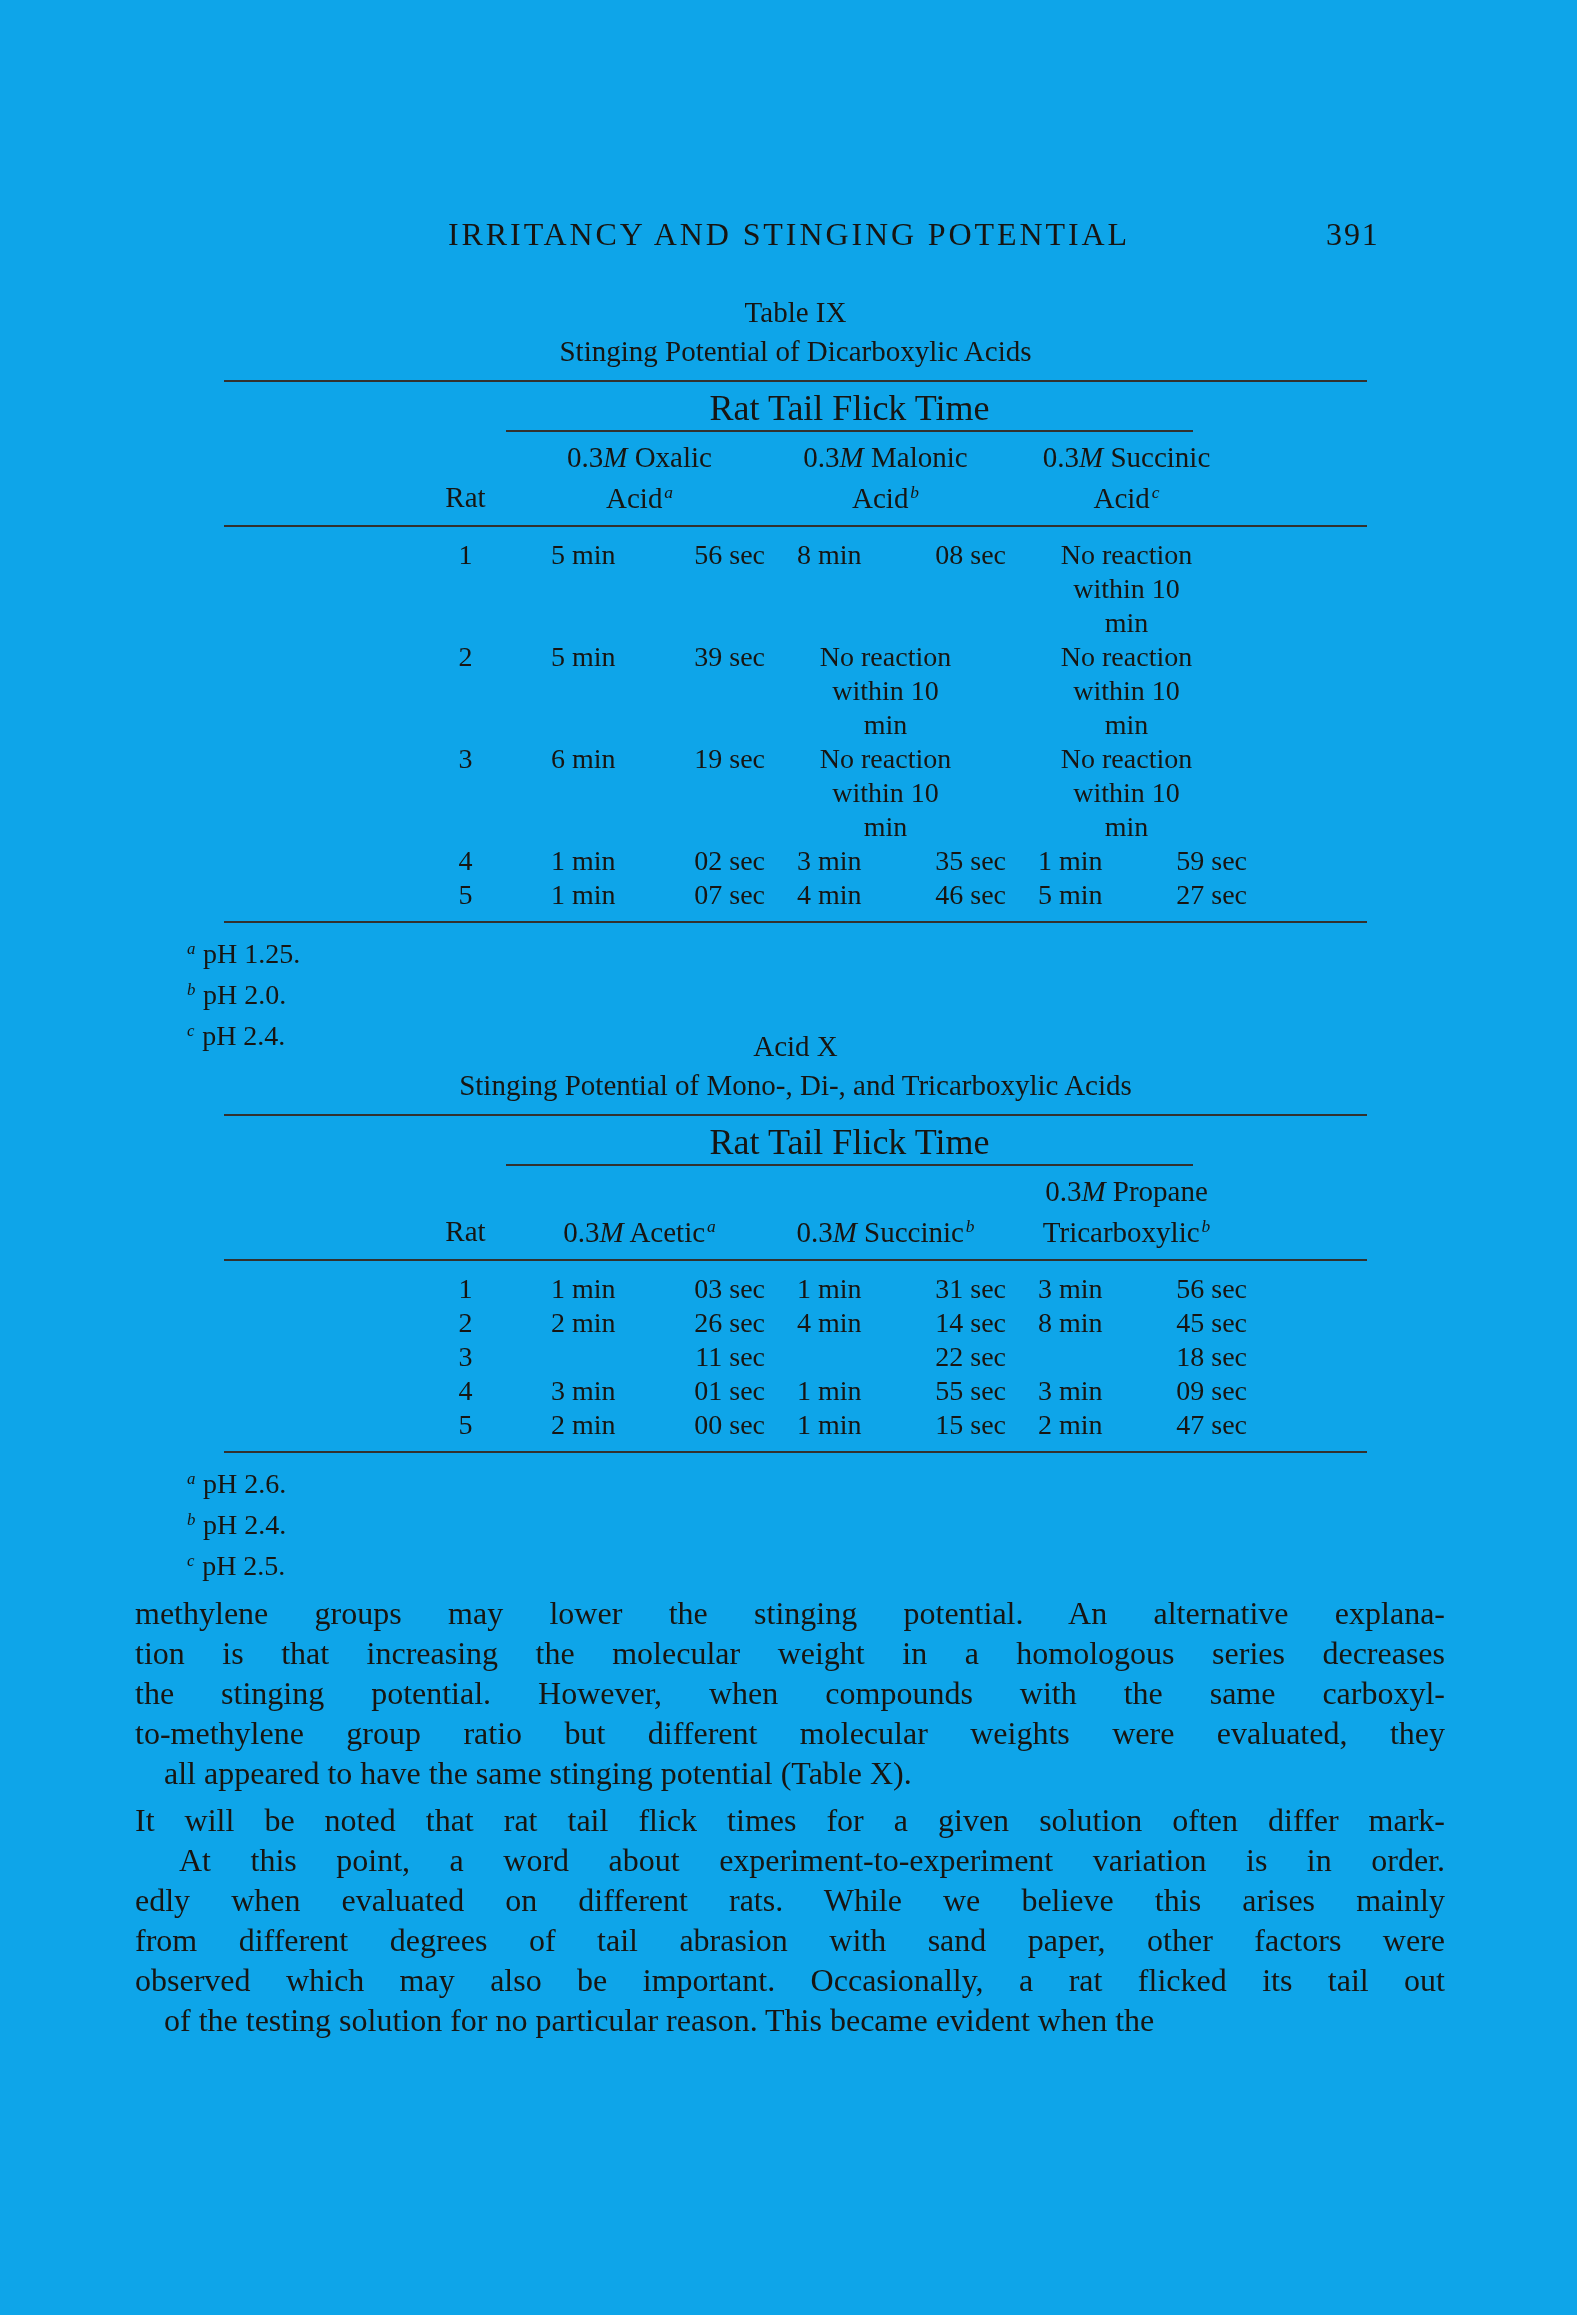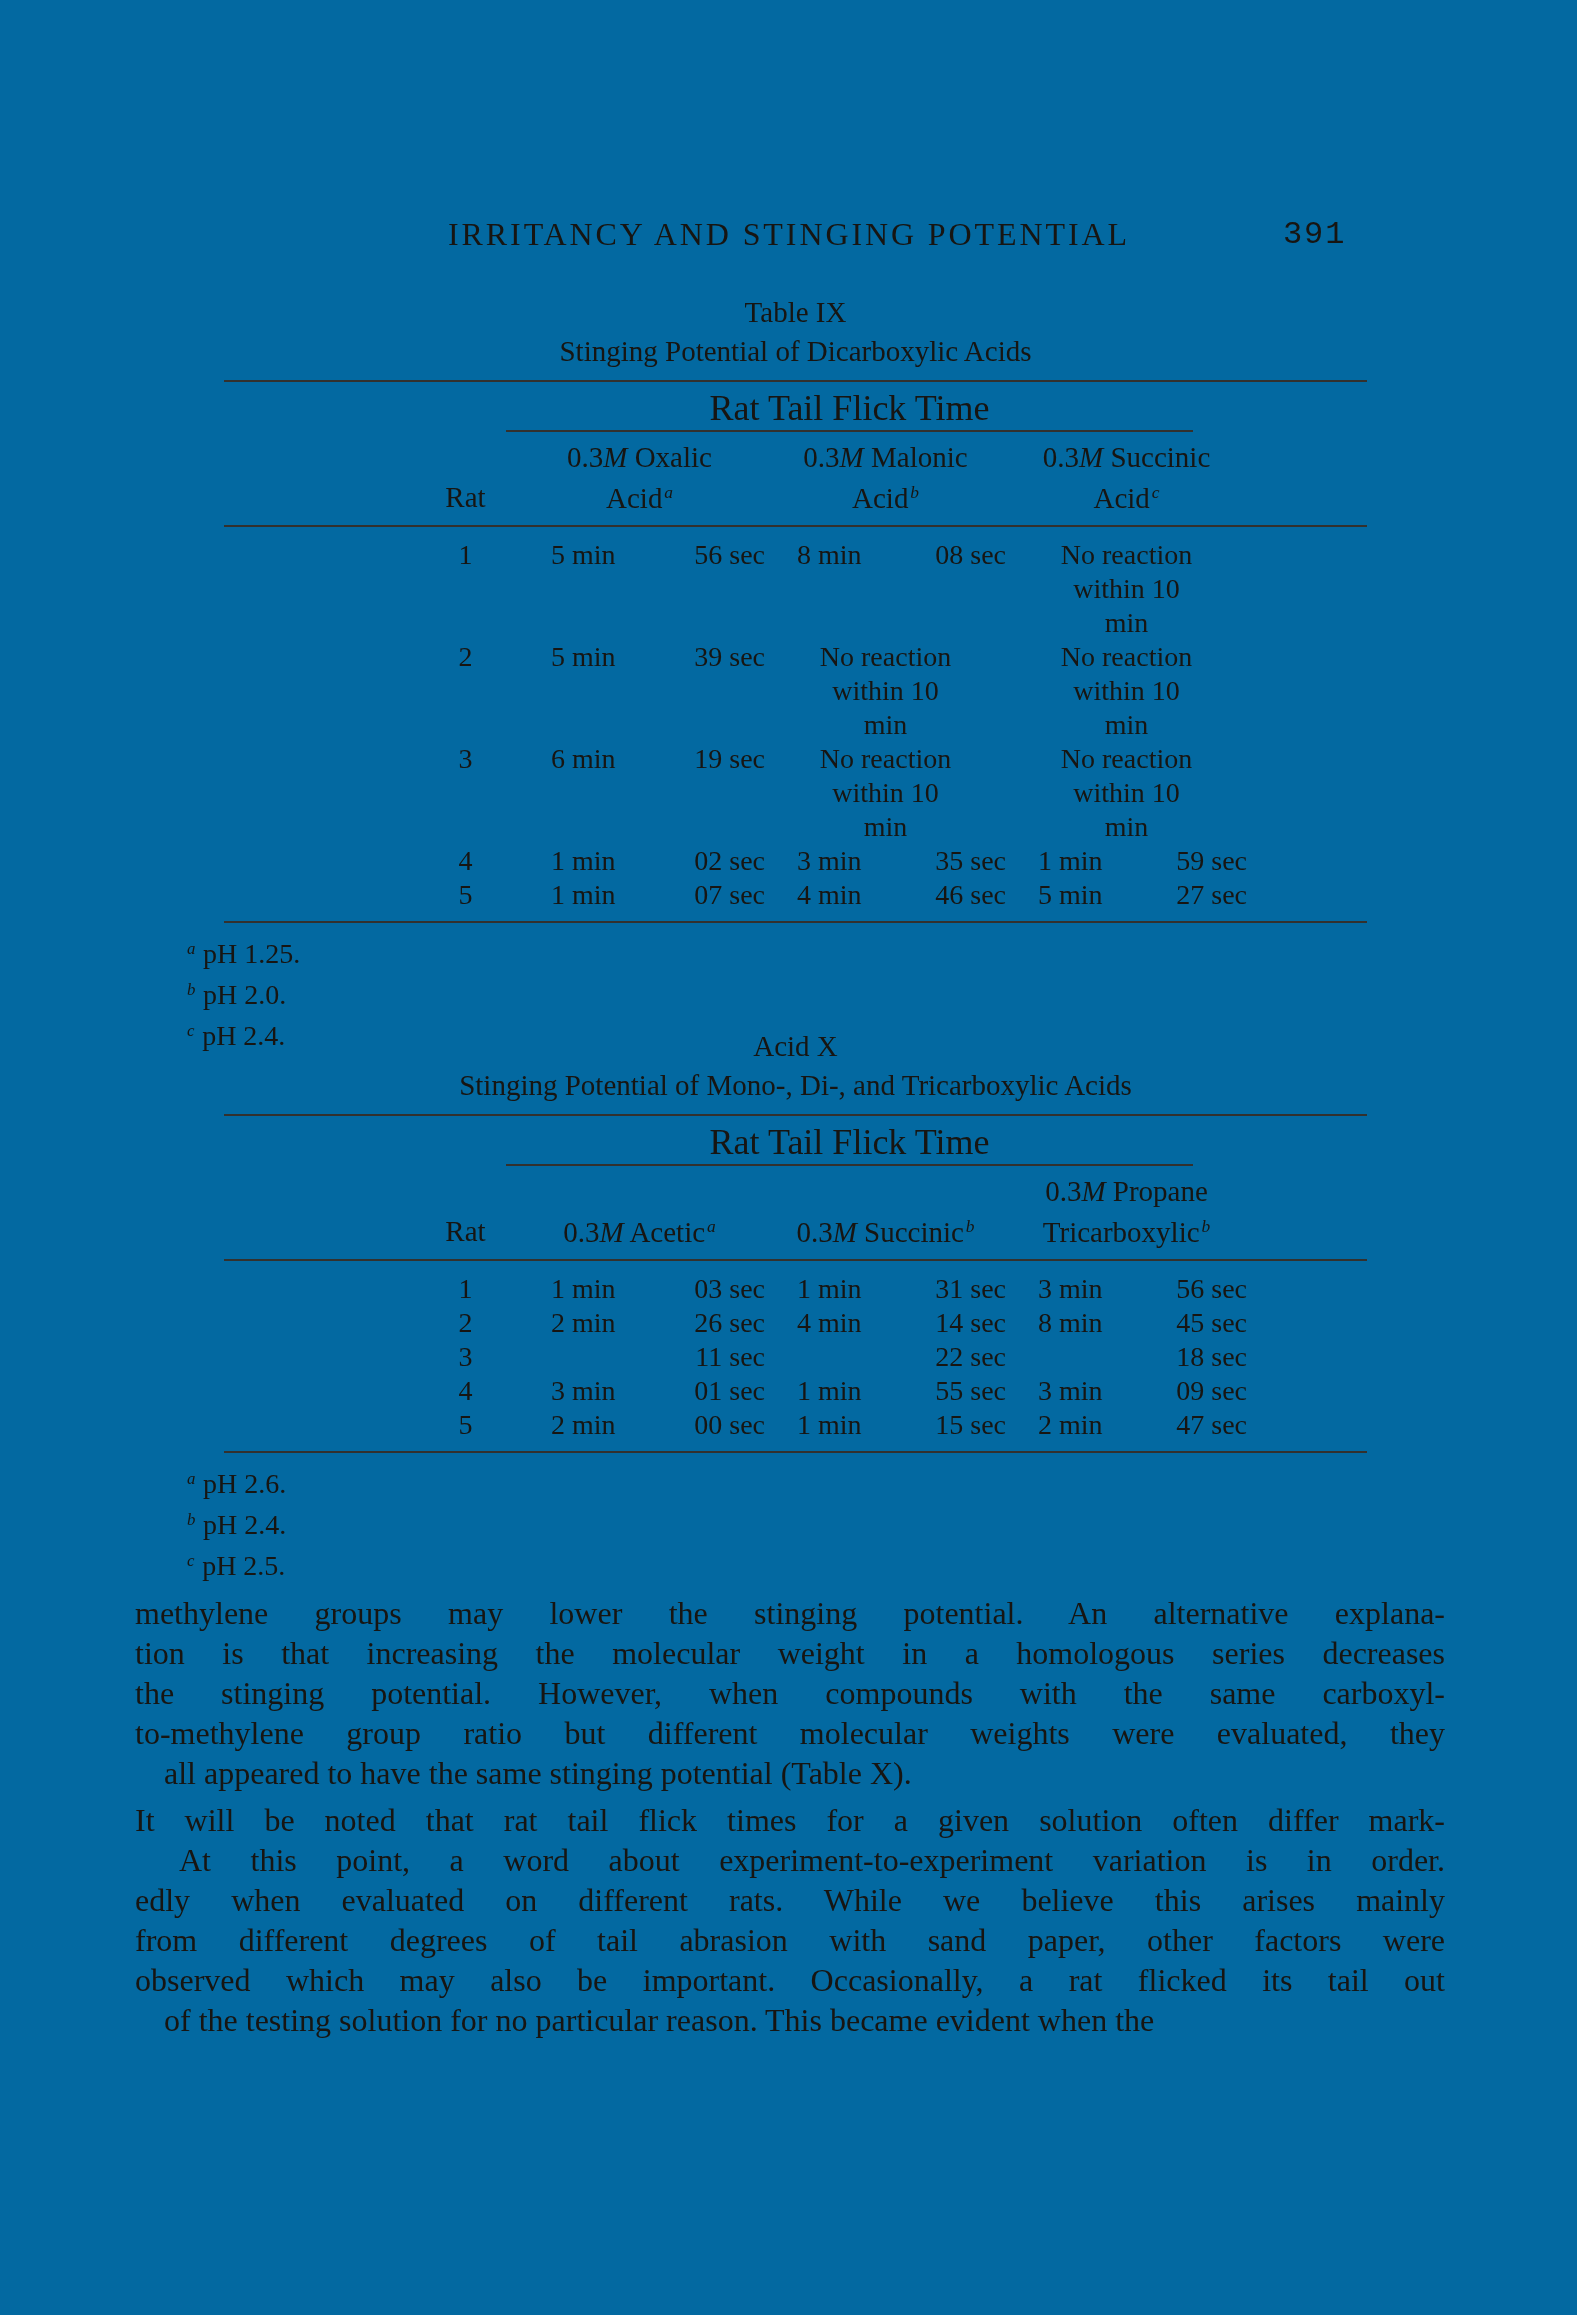--- a/index.html
+++ b/index.html
@@ -1,25 +1,25 @@
 <!DOCTYPE html>
 <html><head>
 <meta charset="utf-8">
 <style>
   html,body { margin:0; padding:0; background:#e9e7e2; }
   .page {
     position:relative; width:1578px; height:2315px;
-    background:#0369a1; color:#171512; overflow:hidden;
+    background:#0ea5e9; color:#171512; overflow:hidden;
     font-family:"Liberation Serif","DejaVu Serif",serif;
   }
   .running-head {
     position:absolute; top:216px; left:0; width:1578px;
     text-align:center; font-size:32px; letter-spacing:2.9px;
   }
-  .page-number { position:absolute; top:216px; left:1283px; font-size:32px; letter-spacing:1.9px;font-family:Liberation Mono, monospace; }
+  .page-number { position:absolute; top:216px; left:1326px; font-size:32px; letter-spacing:1.9px; }
 
   .tbl { position:absolute; left:224px; width:1143px; }
   #table9 { top:295px; }
   #table10 { top:1029px; }
   .tbl-title   { text-align:center; font-size:29px; line-height:35px; }
   .tbl-sub     { text-align:center; font-size:29px; line-height:35px; margin-top:3.9px; }
   .rule        { height:1.9px; background:#33312e; }
   .rule.top    { margin-top:11.6px; }
   .span-box    { margin-left:282px; width:687px; }
   .span-head   { text-align:center; font-size:36px; line-height:35px; padding-top:8.7px; }

